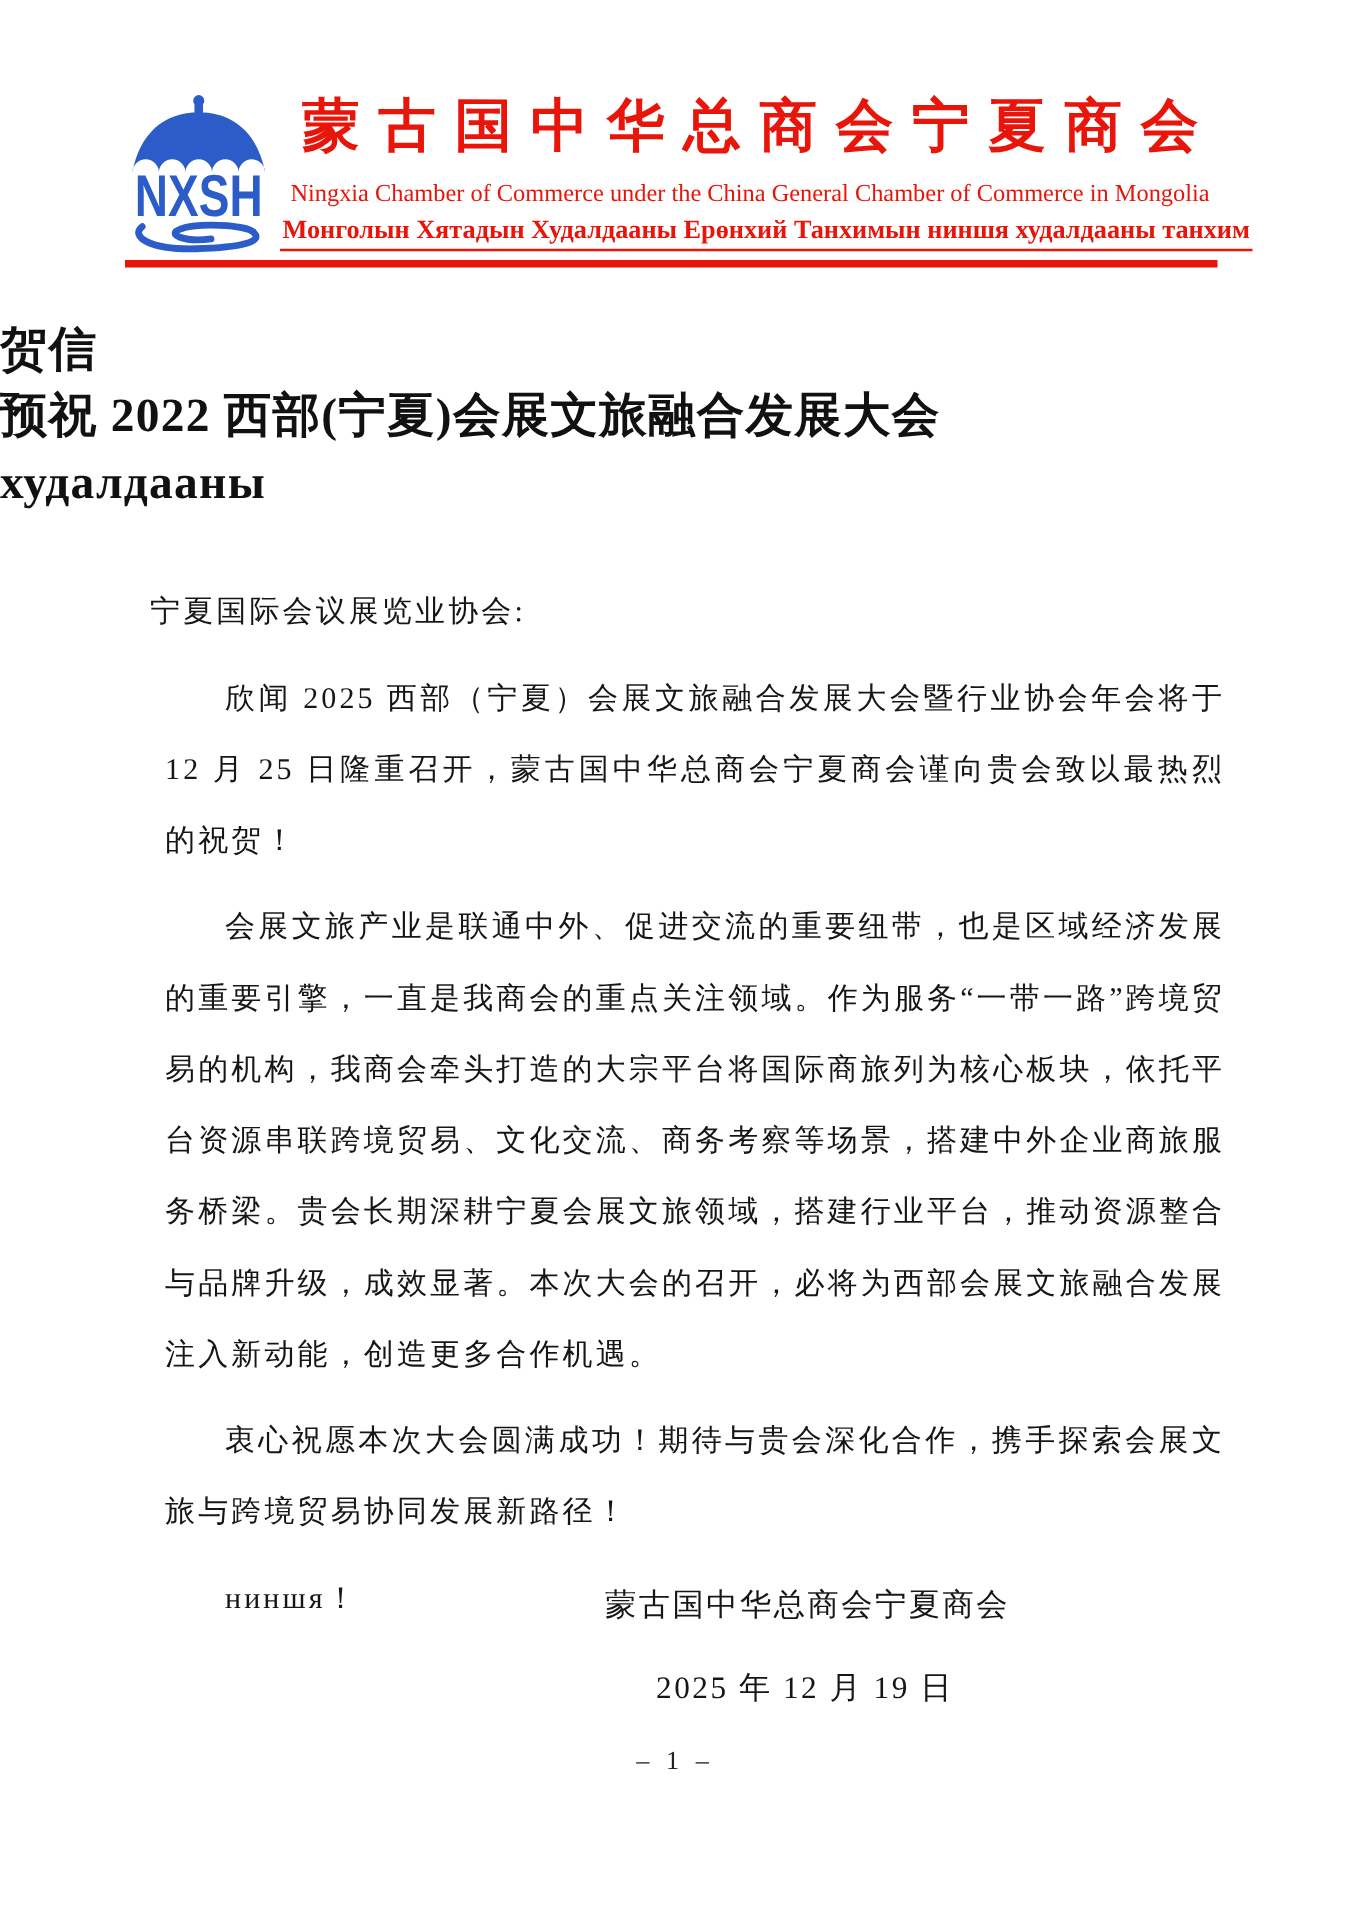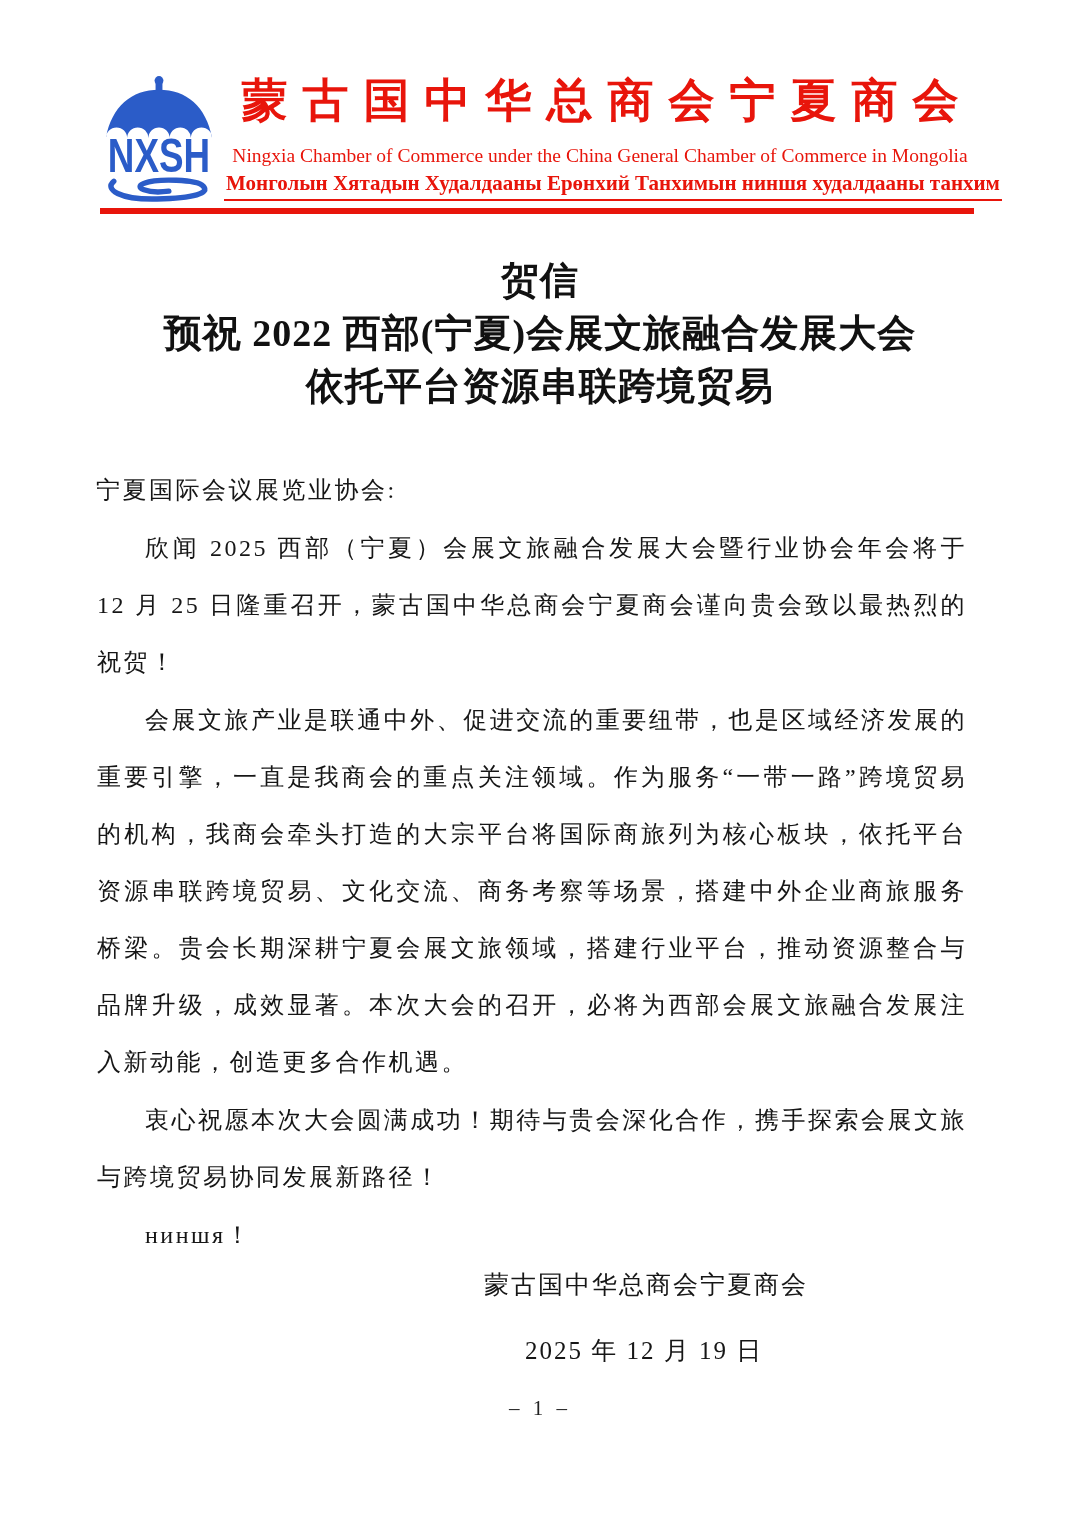--- a/index.html
+++ b/index.html
@@ -43,33 +43,32 @@
     line-height:1.2;white-space:nowrap;
   }
   .red-bar{
     position:absolute;top:208px;left:100px;right:106px;height:6px;
     background:var(--red);
   }
 
   
   .title-block{
     position:absolute;top:254px;left:0;width:100%;
-    text-align:center;
     font-weight:bold;font-size:38px;line-height:53px;
     color:#111;letter-spacing:1px;
   }
 
   
   .body-block{
-    position:absolute;top:462px;left:96px;width:872px;
+    position:absolute;top:462px;left:120px;width:872px;
     font-size:24px;line-height:57px;letter-spacing:2.5px;
     text-align:justify;color:var(--ink);
   }
   .salutation{text-indent:0;}
-  .para{margin:1px;text-indent:2em;}
+  .para{margin:12px;text-indent:2em;}
 
   
   .signature{
     position:absolute;top:1270px;left:0;width:100%;
     text-align:center;font-size:25px;color:var(--ink);
     letter-spacing:2px;line-height:1.2;
   }
   .sig-name{position:relative;left:106px;}
   .sig-date{position:relative;left:104px;margin-top:36px;}
 
@@ -111,21 +110,21 @@
         <span class="h-mn">Монголын Хятадын Худалдааны Ерөнхий Танхимын ниншя худалдааны танхим</span>
       </div>
     </div>
   </div>
 
   <div class="red-bar"></div>
 
   <div class="title-block">
     <div>贺信</div>
     <div>预祝 2022 西部(宁夏)会展文旅融合发展大会</div>
-    <div>依托平台资源串联跨境贸易</div>
+    <div>худалдааны</div>
   </div>
 
   <div class="body-block">
     <div class="salutation">宁夏国际会议展览业协会:</div>
     <p class="para">欣闻 2025 西部（宁夏）会展文旅融合发展大会暨行业协会年会将于 12 月 25 日隆重召开，蒙古国中华总商会宁夏商会谨向贵会致以最热烈的祝贺！</p>
     <p class="para">会展文旅产业是联通中外、促进交流的重要纽带，也是区域经济发展的重要引擎，一直是我商会的重点关注领域。作为服务“一带一路”跨境贸易的机构，我商会牵头打造的大宗平台将国际商旅列为核心板块，依托平台资源串联跨境贸易、文化交流、商务考察等场景，搭建中外企业商旅服务桥梁。贵会长期深耕宁夏会展文旅领域，搭建行业平台，推动资源整合与品牌升级，成效显著。本次大会的召开，必将为西部会展文旅融合发展注入新动能，创造更多合作机遇。</p>
     <p class="para">衷心祝愿本次大会圆满成功！期待与贵会深化合作，携手探索会展文旅与跨境贸易协同发展新路径！</p>
     <p class="para">ниншя！</p>
   </div>
 

